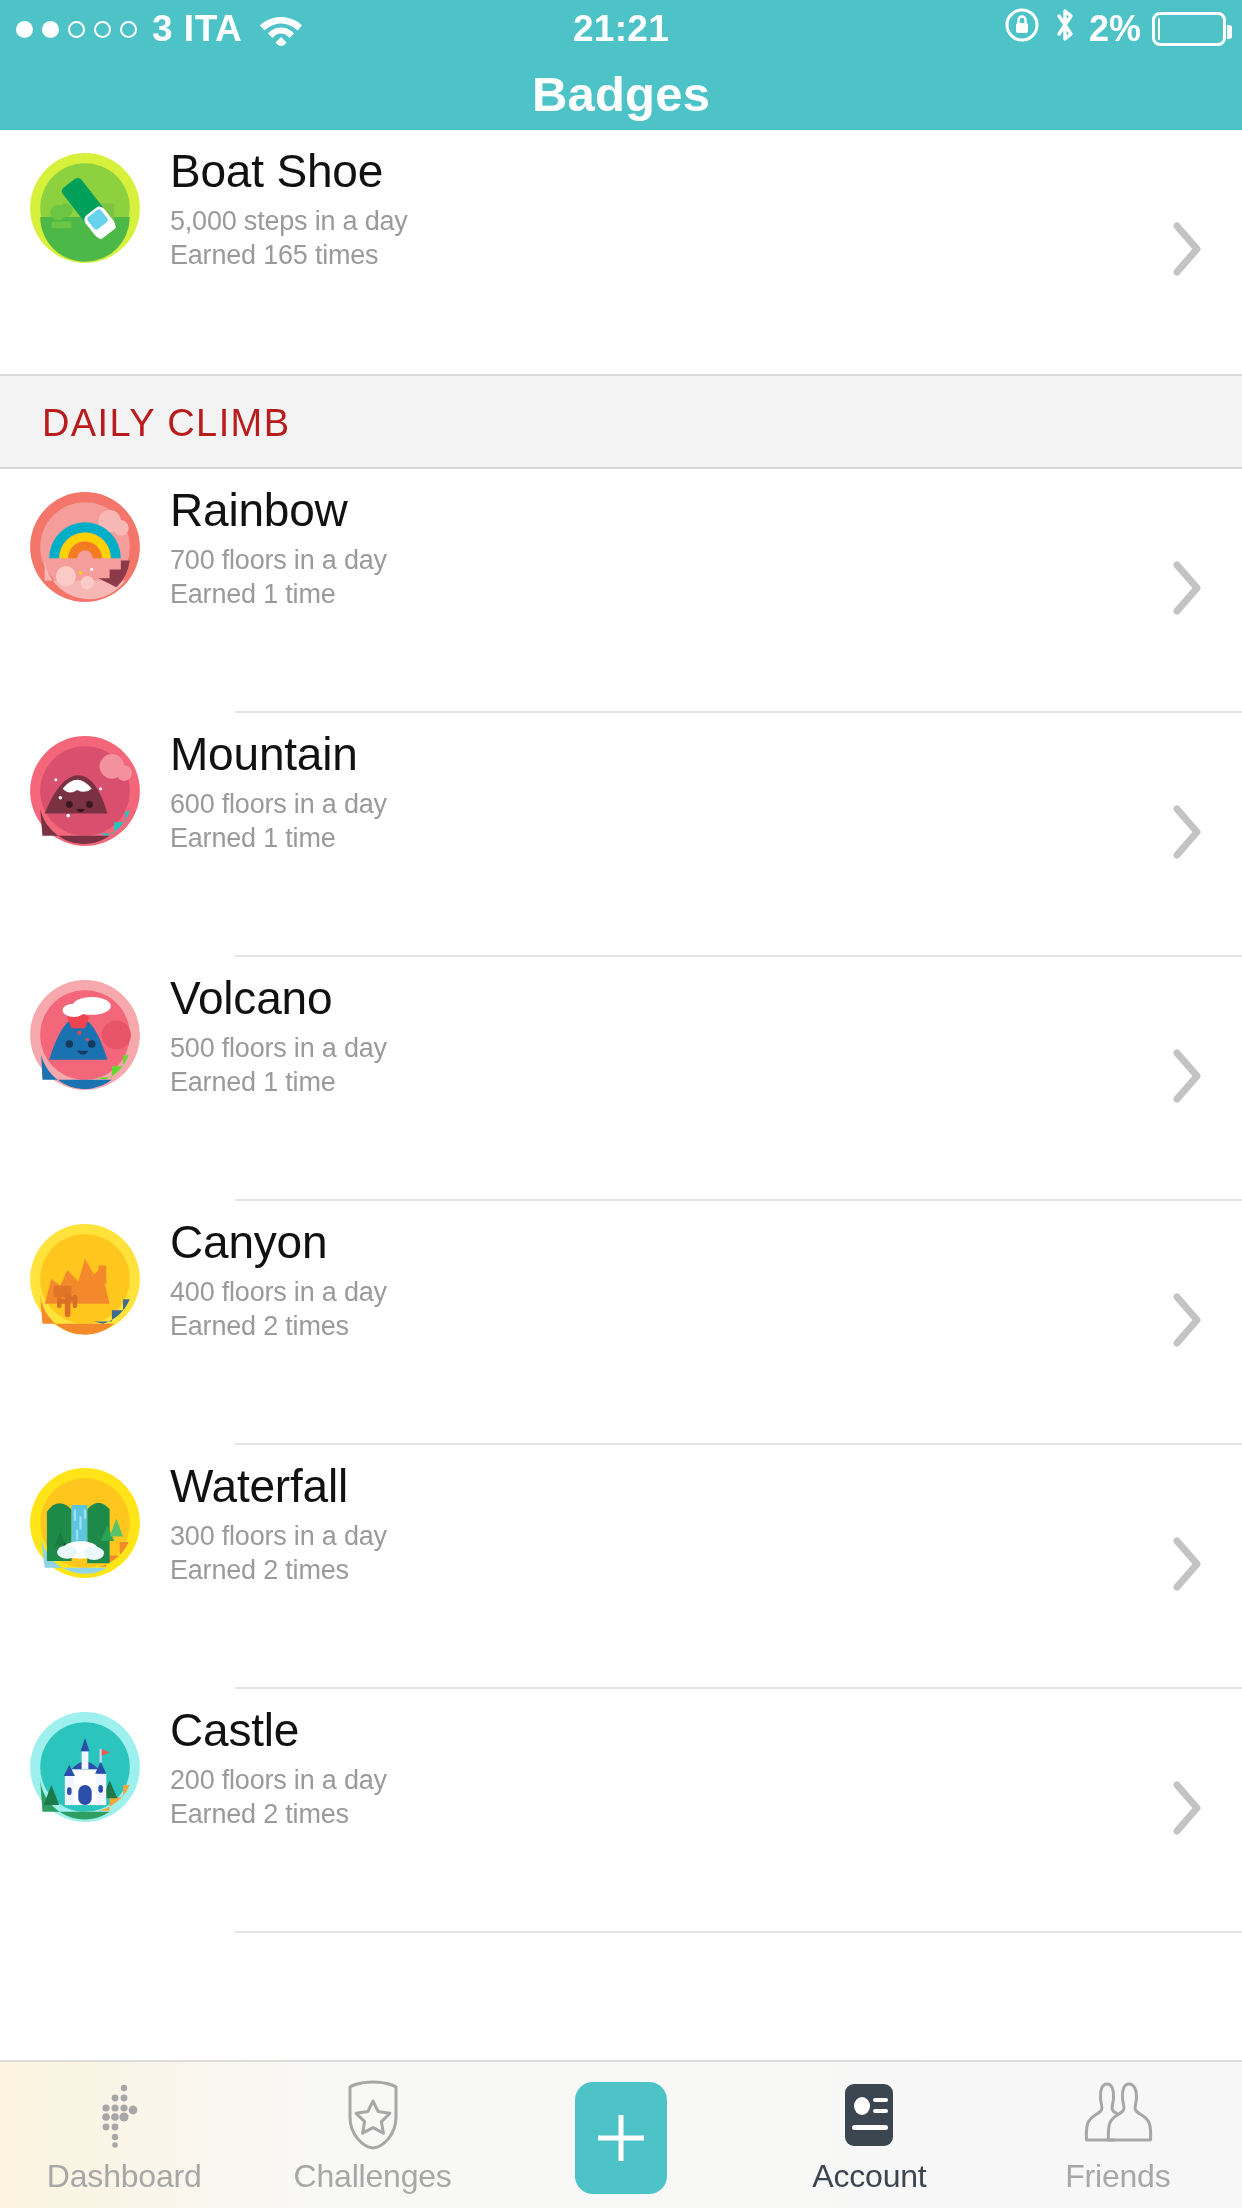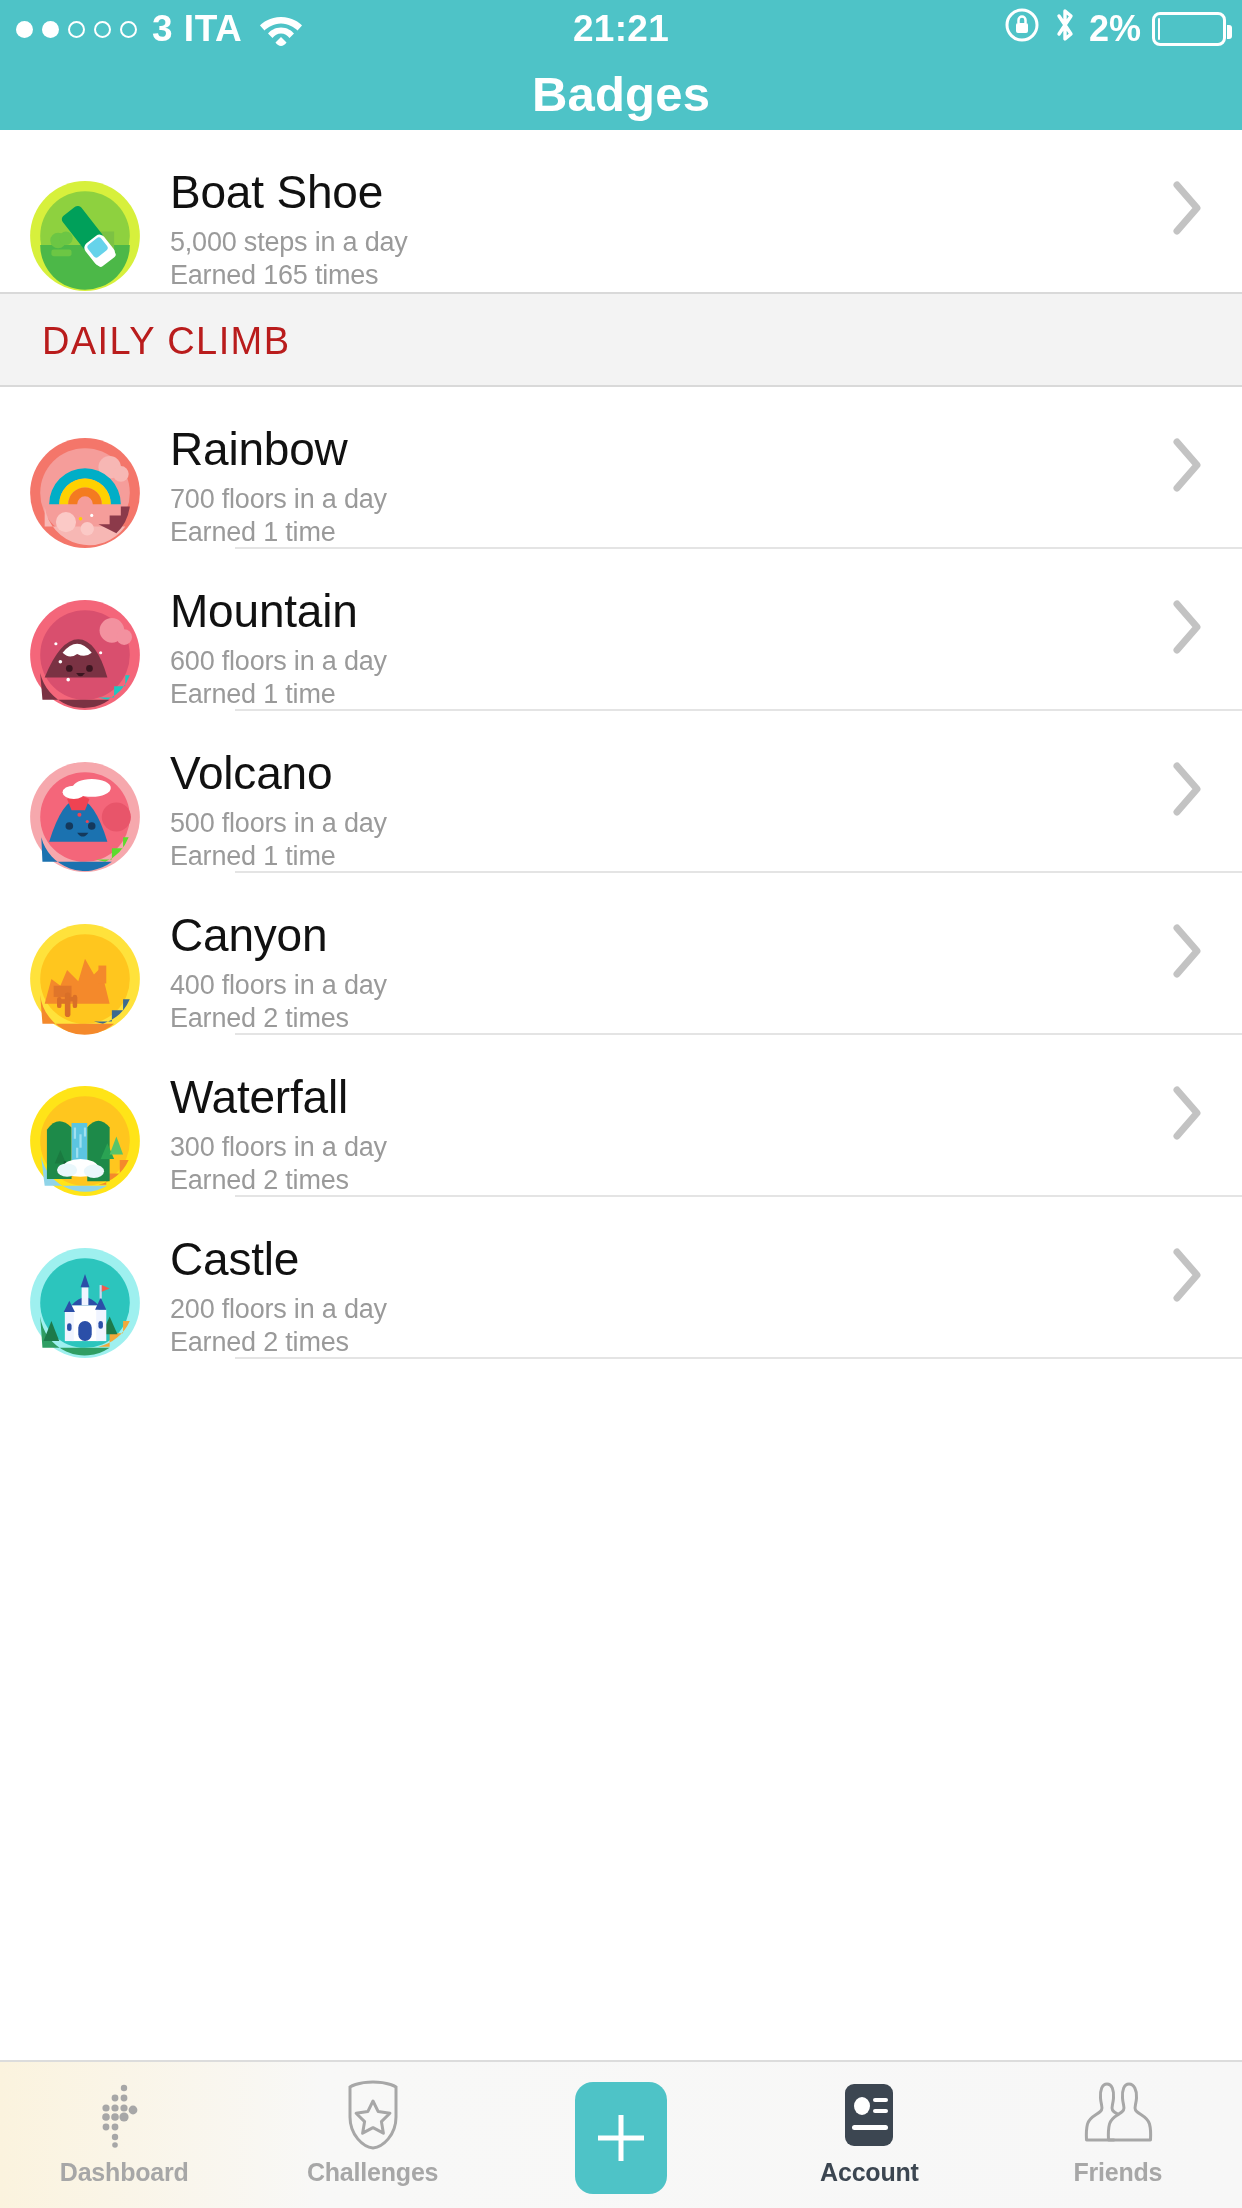--- a/index.html
+++ b/index.html
@@ -51,22 +51,22 @@
     position:absolute; left:0; right:0; top:50%; transform:translateY(-50%);
     text-align:center; color:#fff; font-size:49px; font-weight:700; letter-spacing:0.2px;
   }
 
   
   .content{
     position:absolute; top:130px; left:0; width:1242px; bottom:148px;
     background:#fff; overflow:hidden;
   }
   .row{
-    position:relative; display:flex; align-items:flex-end;
-    height:162px; background:#fff;
+    position:relative; display:flex; align-items:flex-start;
+    height:244px; background:#fff;
   }
   .row .badge-wrap{
     width:170px; display:flex; justify-content:center; padding-top:22px;
   }
   .badge-ico{ width:112px; height:112px; display:block; }
   .row-text{ flex:1; padding-top:14px; }
   .row-title{
     font-size:46px; color:#111; font-weight:400; line-height:1.18;
     letter-spacing:-0.2px;
   }
@@ -95,21 +95,21 @@
   .tabbar{
     position:absolute; bottom:0; left:0; width:1242px; height:148px;
     background:linear-gradient(90deg,#fbf3de 0%,#f8f8f7 26%,#f7f7f7 100%);
     border-top:2px solid #dcdcdc;
     display:flex;
   }
   .tab{
     flex:1; display:flex; flex-direction:column; align-items:center;
     justify-content:flex-start; padding-top:18px; gap:8px;
   }
-  .tab-label{ font-size:25px; color:#a7a7a7; letter-spacing:-0.2px;font-weight:bold;}
+  .tab-label{ font-size:32px; color:#a7a7a7; letter-spacing:-0.2px;}
   .tab-label.active{ color:#3c4651; }
   .tab-icon{ height:70px; display:flex; align-items:center; justify-content:center;}
   .plusbtn{
     width:92px; height:112px; border-radius:18px; background:#4ec3c7;
     display:flex; align-items:center; justify-content:center;
     margin-top:2px;
   }
 </style>
 </head>
 <body>

